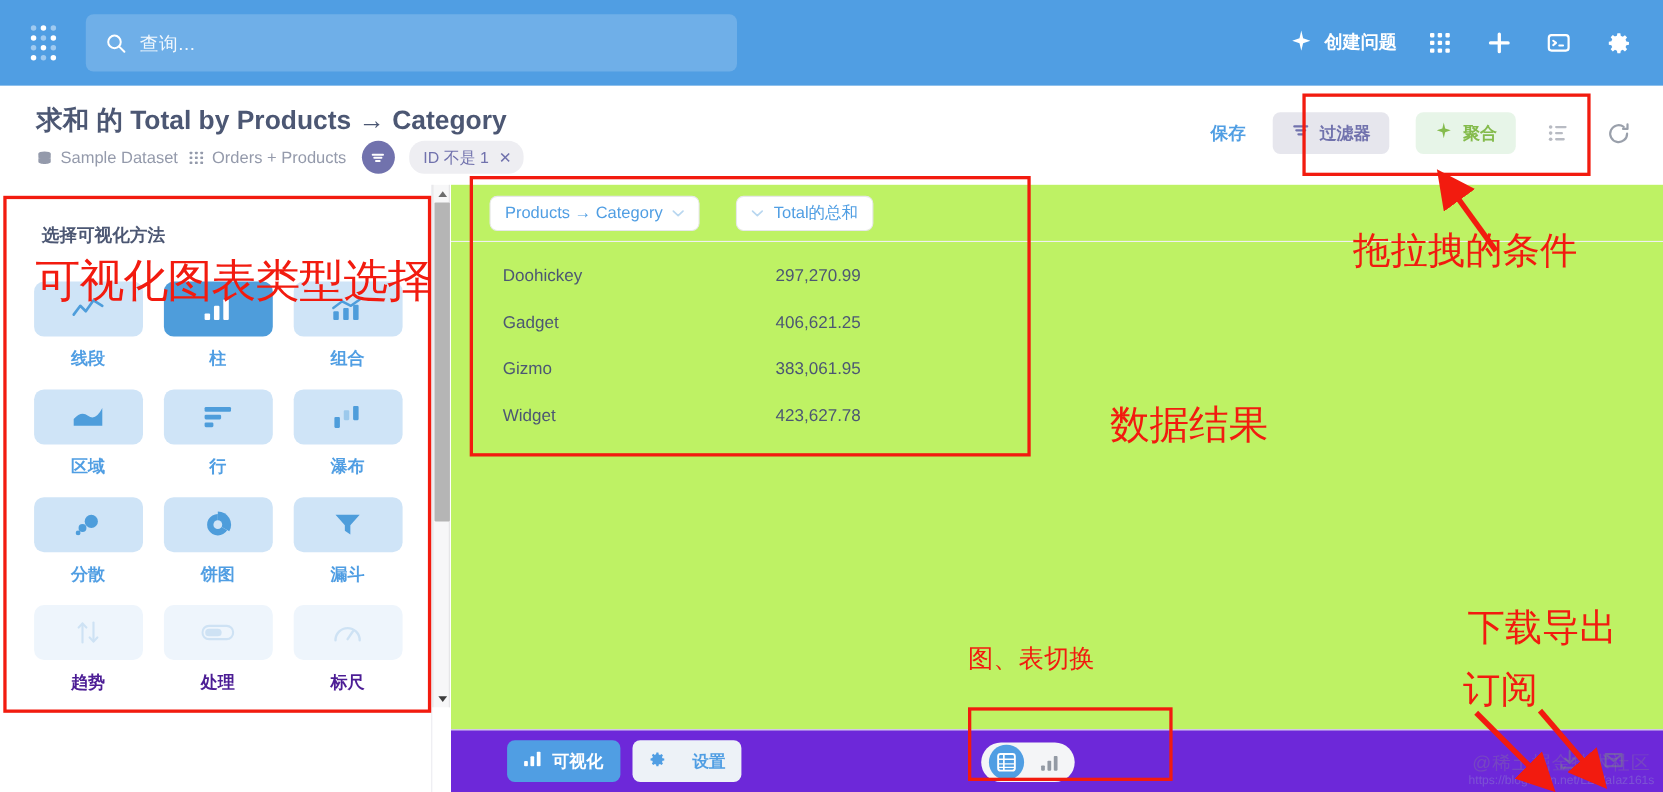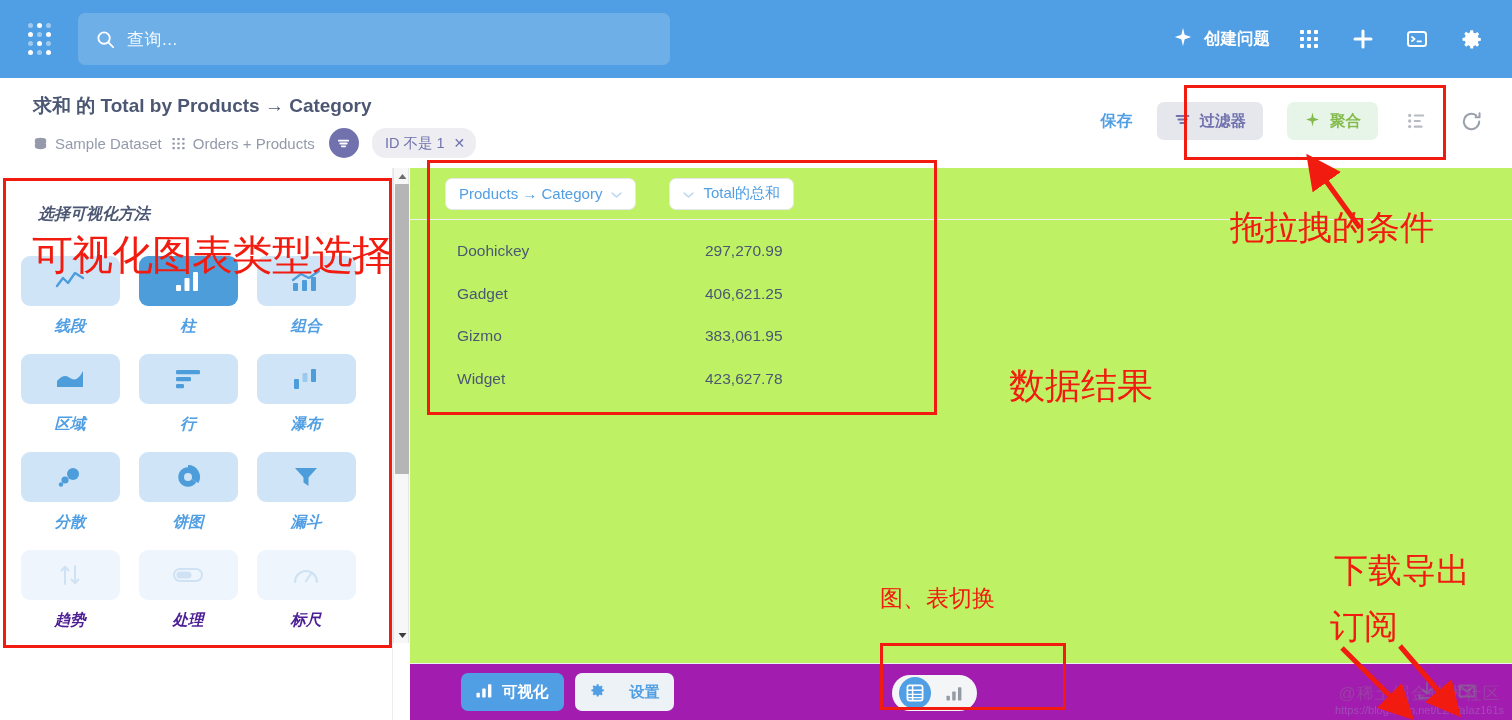--- a/index.html
+++ b/index.html
@@ -26,21 +26,21 @@
   .search-icon { margin-right: 12px; display: flex; }
   .search-ph { color: #f2f8fd; font-size: 17px; letter-spacing: .5px; }
   .nav-right { margin-left: auto; display: flex; align-items: center; gap: 24px; padding-right: 26px; }
   .nav-new { display: flex; align-items: center; gap: 10px; color: #fff; font-size: 16.5px; font-weight: 700; cursor: pointer; }
   .nav-ico { width: 30px; height: 30px; display: flex; align-items: center; justify-content: center; cursor: pointer; }
   .grid-ico { display: grid; grid-template-columns: repeat(3, 4px); grid-gap: 3px; }
   .grid-ico i { width: 4px; height: 4px; background: #fff; border-radius: 1px; display: block; }
 
   
   .header { position: absolute; top: 78px; left: 0; width: 1512px; height: 90px; background: #fff; }
-  .qtitle { position: absolute; left: 33px; top: 15px; font-size: 19px; font-weight: 700; color: #4c5773; white-space: nowrap; text-align: right; }
+  .qtitle { position: absolute; left: 33px; top: 15px; font-size: 24px; font-weight: 700; color: #4c5773; white-space: nowrap; text-align: right; }
   .qtitle .light { font-weight: 700; }
   .crumbs { position: absolute; left: 33px; top: 50px; display: flex; gap: 9px; }
   .crumb { display: flex; align-items: center; gap: 7px; color: #949aab; font-size: 15px; cursor: pointer; }
   .db-ico, .tbl-ico { display: flex; }
   .filter-round {
     width: 30px; height: 30px; border-radius: 50%; background: #7172ad;
     display: flex; align-items: center; justify-content: center; cursor: pointer; margin-left: 5px;
   }
   .chip-filter {
     background: #eeeef2; color: #7172ad; font-size: 14.5px; border-radius: 14px;
@@ -54,25 +54,25 @@
     height: 38px; display: flex; align-items: center; gap: 9px; padding: 0 17px;
     border-radius: 7px; font-size: 15.5px; font-weight: 700; cursor: pointer;
   }
   .pill.filter { background: #e6e6ed; color: #7172ad; }
   .pill.summ { background: #e7f5e8; color: #84bb4c; }
   .icon-btn { width: 30px; height: 30px; display: flex; align-items: center; justify-content: center; cursor: pointer; }
 
   
   .viz-panel {
     position: absolute; left: 0; top: 168px; width: 393px; height: 552px;
-    background: #fff; border-right: 1px solid #ececf0; font-style: italic;
+    background: #fff; border-right: 1px solid #ececf0;
   }
   .viz-title { position: absolute; left: 38px; top: 36px; font-size: 16px; font-weight: 700; color: #4c5773; }
   .viz-grid {
-    position: absolute; left: 18px; top: 88px; width: 340px;
+    position: absolute; left: 28px; top: 88px; width: 340px;
     display: grid; grid-template-columns: repeat(3, 1fr); grid-row-gap: 17px; grid-column-gap: 14px;
   }
   .viz-cell { display: flex; flex-direction: column; align-items: center; cursor: pointer; }
   .viz-tile {
     width: 99px; height: 50px; border-radius: 9px; background: #cfe4f7;
     display: flex; align-items: center; justify-content: center;
   }
   .viz-cell.active .viz-tile { background: #4e9ddb; }
   .viz-label { margin-top: 10px; font-size: 15.5px; font-weight: 700; color: #509ee3; }
   .viz-cell.dim .viz-tile { background: #eef5fc; }
@@ -97,21 +97,21 @@
   }
   .th.col2 { margin-left: 33px; }
   .tbody { padding-top: 10px; }
   .trow { display: flex; align-items: center; height: 42.5px; padding-left: 47px; }
   .tc-cat { width: 248px; color: #4c5773; font-size: 15.5px; }
   .tc-val { color: #4c5773; font-size: 15.5px; }
 
   
   .bottombar {
     position: absolute; left: 410px; top: 663px; width: 1102px; height: 57px;
-    background: #a21caf; border-top: 1px solid #f0f0f2; display: flex; align-items: center;
+    background: #6d28d9; border-top: 1px solid #f0f0f2; display: flex; align-items: center;
   }
   .viz-btn {
     margin-left: 51px; height: 38px; background: #509ee3; color: #fff; border-radius: 7px;
     display: flex; align-items: center; gap: 9px; padding: 0 15px; font-size: 15.5px; font-weight: 700; cursor: pointer;
   }
   .settings-btn {
     margin-left: 11px; height: 38px; background: #edf2f7; color: #509ee3; border-radius: 7px;
     display: flex; align-items: center; gap: 24px; padding: 0 14px; font-size: 15px; font-weight: 700; cursor: pointer;
   }
   .toggle-group {

